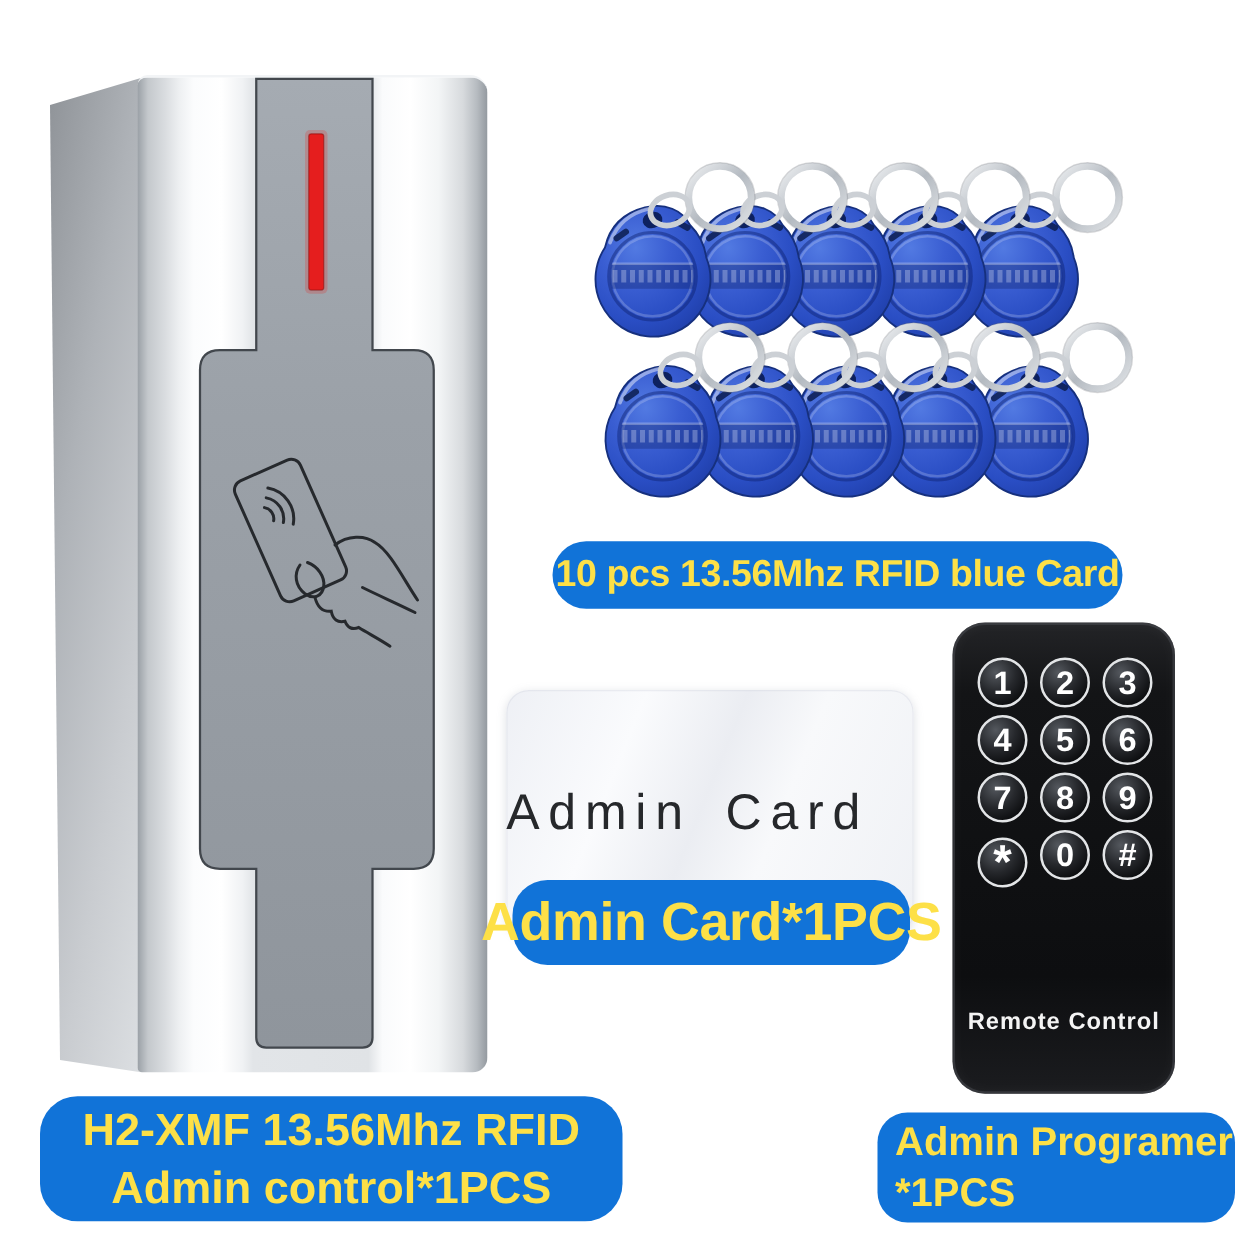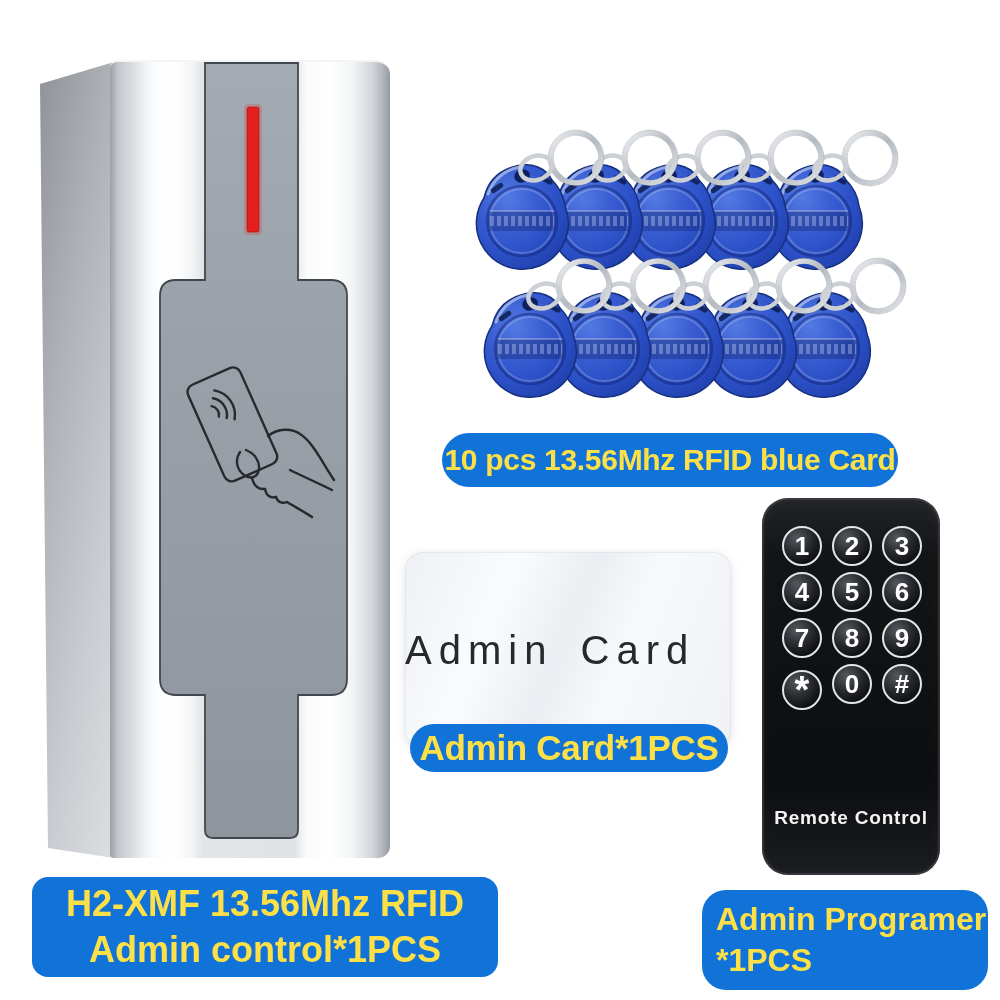--- a/index.html
+++ b/index.html
@@ -4,25 +4,25 @@
 <style>
   html,body{margin:0;padding:0;background:#fff;}
   .stage{position:relative;width:1000px;height:1000px;background:#ffffff;overflow:hidden;
          font-family:"Liberation Sans",sans-serif;}
 
   
   .pill{position:absolute;background:#1173d8;color:#fde047;font-weight:700;
         display:flex;align-items:center;justify-content:center;white-space:nowrap;}
   .pill-cards{left:442px;top:433px;width:456px;height:54px;border-radius:27px;
               font-size:30px;letter-spacing:-0.3px;}
-  .pill-admin{left:410px;top:724px;width:318px;height:48px;border-radius:28px;
-              font-size:35px;letter-spacing:-0.3px;}
-  .pill-device{left:32px;top:877px;width:466px;height:100px;border-radius:16px;
+  .pill-admin{left:410px;top:704px;width:318px;height:68px;border-radius:28px;
+              font-size:43px;letter-spacing:-0.3px;}
+  .pill-device{left:32px;top:877px;width:466px;height:100px;border-radius:30px;
                font-size:36px;line-height:46px;flex-direction:column;text-align:center;}
-  .pill-programmer{left:702px;top:890px;width:286px;height:100px;border-radius:24px;
+  .pill-programmer{left:702px;top:890px;width:286px;height:88px;border-radius:24px;
                    font-size:32px;line-height:41px;flex-direction:column;
                    align-items:flex-start;padding-left:14px;box-sizing:border-box;}
 
   
   .admin-card{position:absolute;left:405px;top:552px;width:326px;height:196px;border-radius:18px;
               background:linear-gradient(112deg,#eef0f5 0%,#fafbfd 28%,#ebedf2 48%,#f8f9fb 64%,#eff1f5 100%);
               box-shadow:0 2px 8px rgba(140,146,160,.28), inset 0 0 0 1px rgba(205,210,220,.35);
               display:flex;align-items:center;}
   .admin-card span{color:#26282b;font-size:40px;letter-spacing:7px;word-spacing:9px;}
 

